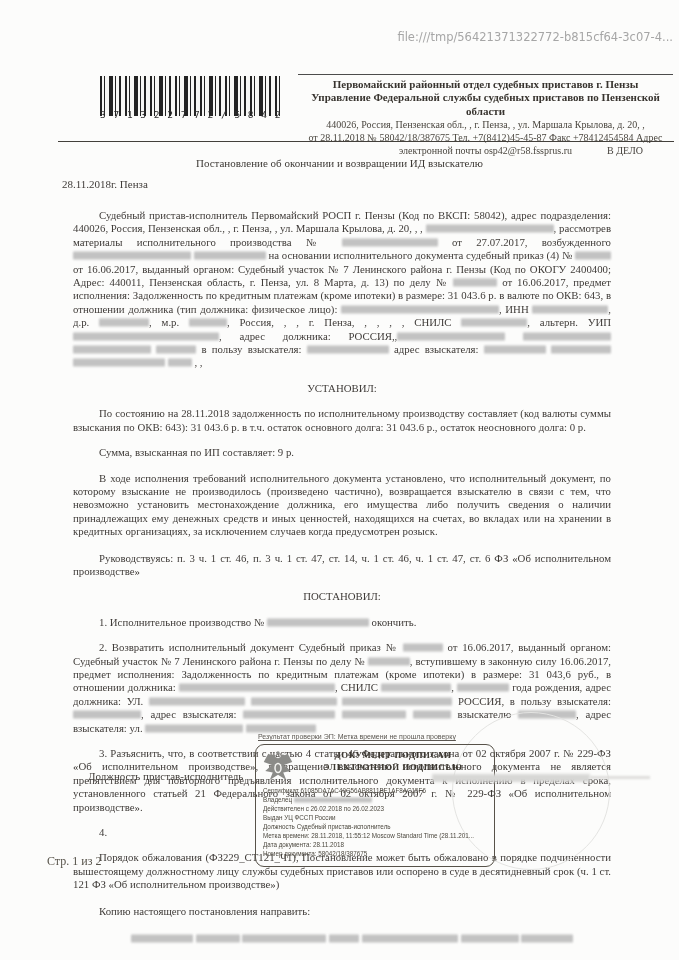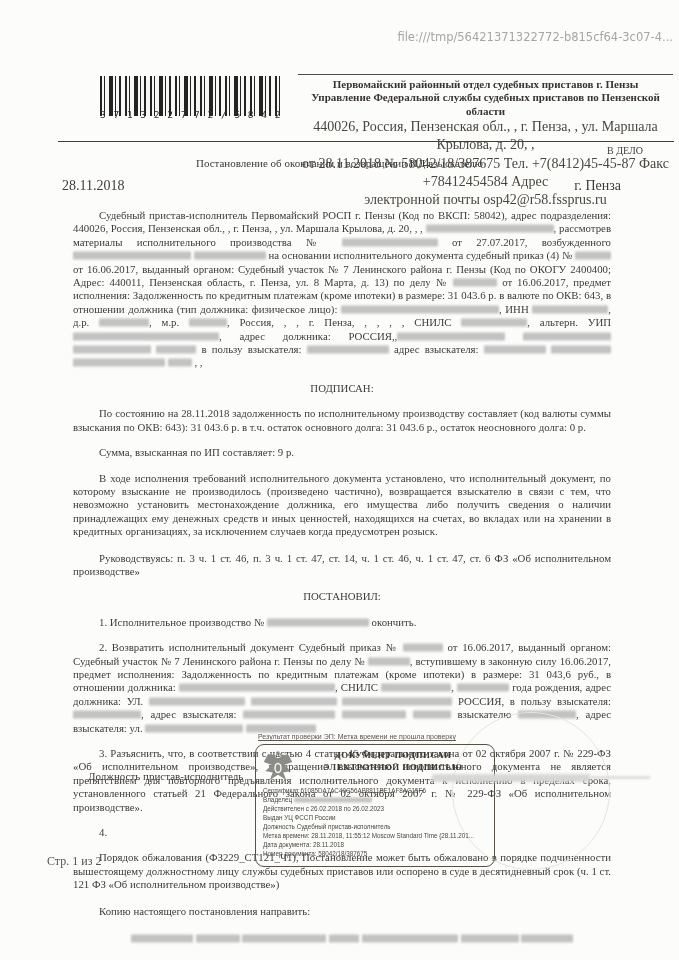--- a/index.html
+++ b/index.html
@@ -24,26 +24,26 @@
       #232323 15px,#232323 16px,#f8f8f6 16px,#f8f8f6 19px,
       #232323 19px,#232323 21px,#f8f8f6 21px,#f8f8f6 25px);
   }
   .barcode-digits{
     margin-top:-7px;font-family:"DejaVu Sans Mono",monospace;
     font-size:9.5px;color:#2e2e2e;background:transparent;
     letter-spacing:1px;white-space:nowrap;
   }
   .org-col{flex:1 1 auto;border-top:1.5px solid #4c4c4c;padding-top:3px;text-align:center;}
   .org-bold{font-weight:bold;font-size:11px;line-height:1.22;color:#38342f;}
-  .org-small{font-size:14px;line-height:1.3;color:#4a463f;}
+  .org-small{font-size:10px;line-height:1.3;color:#4a463f;}
   .rule-full{position:absolute;top:141px;left:58px;right:5px;border-top:1.6px solid #43403b;}
   .v-delo{position:absolute;top:145px;right:36px;font-size:10px;color:#45413c;}
   
   .doc-title{position:absolute;top:157px;left:0;right:0;text-align:center;font-size:11px;color:#3d3935;}
-  .date-row{position:absolute;top:178px;left:62px;right:58px;display:flex;justify-content:space-between;font-size:14px;}
+  .date-row{position:absolute;top:178px;left:62px;right:58px;display:flex;justify-content:flex-start;font-size:11px;}
   
   .doc-body{position:absolute;top:197px;left:61px;right:56px;}
   .para{margin:12px;font-size:10.8px;line-height:13.4px;text-align:justify;text-indent:26px;}
   .para.center{text-align:center;text-indent:0;}
   .para.gap{margin-top:13px;}
   .para.redline{text-indent:0;padding-left:58px;line-height:16px;text-align:left;}
   .redact{
     display:inline-block;height:8px;background:#c2c2c2;
     border-radius:1px;filter:blur(1.1px);vertical-align:baseline;
     transform:translateY(0.5px);
@@ -98,21 +98,21 @@
   <div class="v-delo">В ДЕЛО</div>
 
   <div class="doc-title">Постановление об окончании и возвращении ИД взыскателю</div>
   <div class="date-row">
     <span>28.11.2018</span>
     <span>г. Пенза</span>
   </div>
 
   <div class="doc-body">
       <p class="para body">Судебный пристав-исполнитель Первомайский РОСП г. Пензы (Код по ВКСП: 58042), адрес подразделения: 440026, Россия, Пензенская обл., , г. Пенза, , ул. Маршала Крылова, д. 20, , , <span class="redact" style="width: 128px;"></span>, рассмотрев материалы исполнительного производства № <span class="redact" style="width: 96px;"></span> от 27.07.2017, возбужденного <span class="redact" style="width: 118px;"></span> <span class="redact" style="width: 72px;"></span> на основании исполнительного документа судебный приказ (4) № <span class="redact" style="width: 36px;"></span> от 16.06.2017, выданный органом: Судебный участок № 7 Ленинского района г. Пензы (Код по ОКОГУ 2400400; Адрес: 440011, Пензенская область, г. Пенза, ул. 8 Марта, д. 13) по делу № <span class="redact" style="width: 44px;"></span> от 16.06.2017, предмет исполнения: Задолженность по кредитным платежам (кроме ипотеки) в размере: 31 043.6 р. в валюте по ОКВ: 643, в отношении должника (тип должника: физическое лицо): <span class="redact" style="width: 158px;"></span>, ИНН <span class="redact" style="width: 76px;"></span>, д.р. <span class="redact" style="width: 50px;"></span>, м.р. <span class="redact" style="width: 38px;"></span>, Россия, , , г. Пенза, , , , , СНИЛС <span class="redact" style="width: 66px;"></span>, альтерн. УИП <span class="redact" style="width: 146px;"></span>, адрес должника: РОССИЯ,,<span class="redact" style="width: 108px;"></span> <span class="redact" style="width: 88px;"></span> <span class="redact" style="width: 78px;"></span> <span class="redact" style="width: 40px;"></span> в пользу взыскателя: <span class="redact" style="width: 82px;"></span> адрес взыскателя: <span class="redact" style="width: 62px;"></span> <span class="redact" style="width: 60px;"></span> <span class="redact" style="width: 92px;"></span> <span class="redact" style="width: 24px;"></span> , ,</p>
-      <p class="para center">ПОДПИСАН:</p>
+      <p class="para center">УСТАНОВИЛ:</p>
       <p class="para body">По состоянию на 28.11.2018 задолженность по исполнительному производству составляет (код валюты суммы взыскания по ОКВ: 643): 31 043.6 р. в т.ч. остаток основного долга: 31 043.6 р., остаток неосновного долга: 0 р.</p>
       <p class="para body">Сумма, взысканная по ИП составляет: 9 р.</p>
       <p class="para body">В ходе исполнения требований исполнительного документа установлено, что исполнительный документ, по которому взыскание не производилось (произведено частично), возвращается взыскателю в связи с тем, что невозможно установить местонахождение должника, его имущества либо получить сведения о наличии принадлежащих ему денежных средств и иных ценностей, находящихся на счетах, во вкладах или на хранении в кредитных организациях, за исключением случаев когда предусмотрен розыск.</p>
       <p class="para body gap">Руководствуясь: п. 3 ч. 1 ст. 46, п. 3 ч. 1 ст. 47, ст. 14, ч. 1 ст. 46, ч. 1 ст. 47, ст. 6 ФЗ «Об исполнительном производстве»</p>
       <p class="para center">ПОСТАНОВИЛ:</p>
       <p class="para body">1. Исполнительное производство № <span class="redact" style="width: 102px;"></span> окончить.</p>
       <p class="para body">2. Возвратить исполнительный документ Судебный приказ № <span class="redact" style="width: 40px;"></span> от 16.06.2017, выданный органом: Судебный участок № 7 Ленинского района г. Пензы по делу № <span class="redact" style="width: 42px;"></span>, вступившему в законную силу 16.06.2017, предмет исполнения: Задолженность по кредитным платежам (кроме ипотеки) в размере: 31 043,6 руб., в отношении должника: <span class="redact" style="width: 156px;"></span>, СНИЛС <span class="redact" style="width: 70px;"></span>, <span class="redact" style="width: 52px;"></span> года рождения, адрес должника: УЛ. <span class="redact" style="width: 96px;"></span> <span class="redact" style="width: 86px;"></span> <span class="redact" style="width: 110px;"></span> РОССИЯ, в пользу взыскателя: <span class="redact" style="width: 68px;"></span>, адрес взыскателя: <span class="redact" style="width: 92px;"></span> <span class="redact" style="width: 64px;"></span> <span class="redact" style="width: 38px;"></span> взыскателю <span class="redact" style="width: 58px;"></span>, адрес взыскателя: ул. <span class="redact" style="width: 98px;"></span> <span class="redact" style="width: 70px;"></span></p>
       <p class="para body">3. Разъяснить, что, в соответствии с частью 4 статьи 46 Федерального закона от 02 октября 2007 г. № 229-ФЗ «Об исполнительном производстве», возвращение взыскателю исполнительного документа не является препятствием для повторного предъявления исполнительного документа к исполнению в пределах срока, установленного статьей 21 Федерального закона от 02 октября 2007 г. № 229-ФЗ «Об исполнительном производстве».</p>
       <p class="para body">4.</p>
       <p class="para body">Порядок обжалования (ФЗ229_СТ121_Ч1), Постановление может быть обжаловано в порядке подчиненности вышестоящему должностному лицу службы судебных приставов или оспорено в суде в десятидневный срок (ч. 1 ст. 121 ФЗ «Об исполнительном производстве»)</p>

